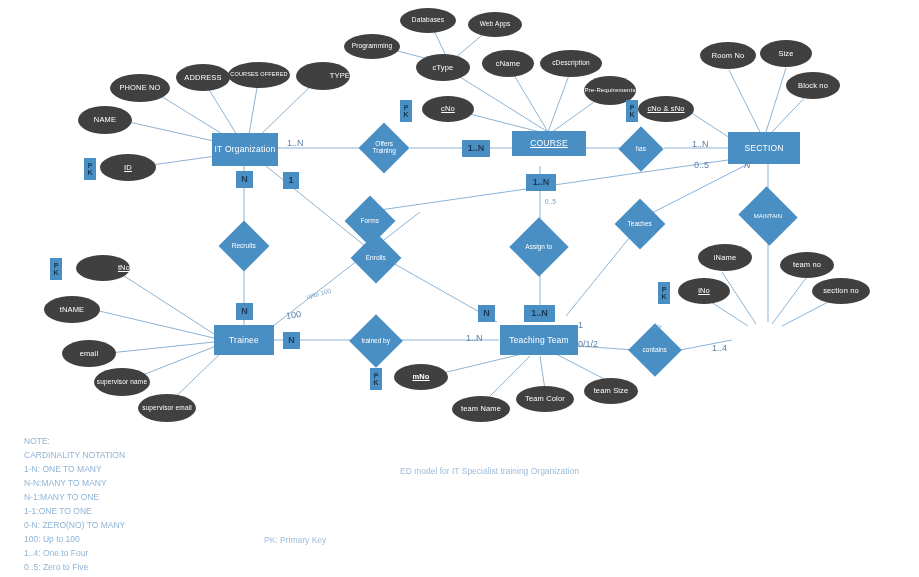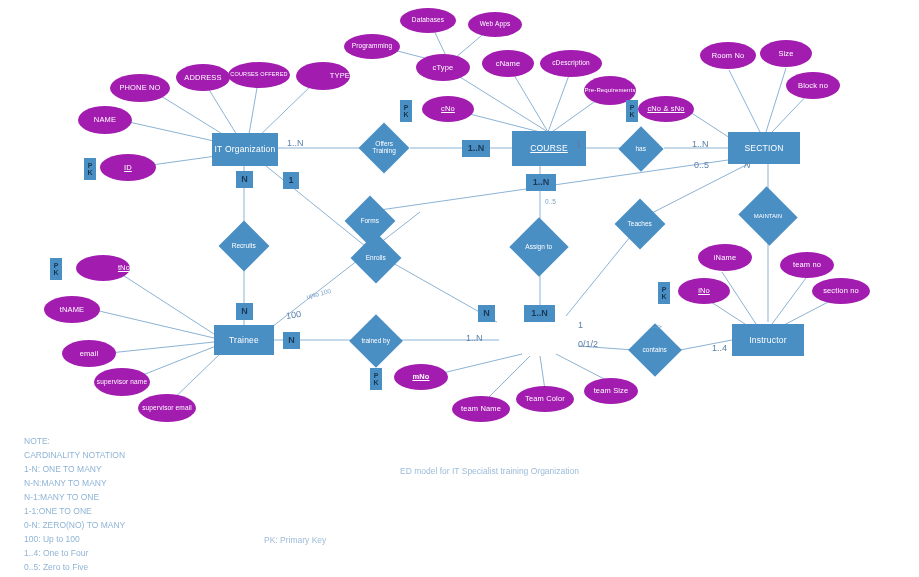--- a/index.html
+++ b/index.html
@@ -34,21 +34,21 @@
   }
   
   .entity {
     background: #4a8fc4;
     border: 1px solid #4a8fc4;
     font-size: 8.5px;
     letter-spacing: .2px;
   }
   
   .attr {
-    background: #a21caf;
+    background: #404040;
     border-radius: 50%;
     font-size: 7.5px;
     letter-spacing: .15px;
   }
   .attr.key span { text-decoration: underline; }
   
   .rel {
     background: #4a8fc4;
     transform: rotate(45deg);
     font-size: 6.5px;
@@ -201,21 +201,21 @@
     <span>TYPE</span>
   </div>
   <div class="node attr key" style="left:100px; top:154px; width:56px; height:27px;">
     <span>ID</span>
   </div>
   <div class="node pk" style="left:84px; top:158px; width:12px; height:22px;">
     <span>P</span>
     <span>K</span>
   </div>
 
-  <div class="node entity" style="left:512px; top:131px; width:74px; height:35px;text-decoration:underline;">
+  <div class="node entity" style="left:512px; top:131px; width:74px; height:25px;text-decoration:underline;">
     <span>COURSE</span>
   </div>
 
   <div class="node attr" style="left:416px; top:54px; width:54px; height:27px;">
     <span>cType</span>
   </div>
   <div class="node attr" style="left:344px; top:34px; width:56px; height:25px; font-size:6.5px;">
     <span>Programming</span>
   </div>
   <div class="node attr" style="left:400px; top:8px; width:56px; height:25px; font-size:6.5px;">
@@ -279,41 +279,41 @@
   <div class="node attr" style="left:62px; top:340px; width:54px; height:27px;">
     <span>email</span>
   </div>
   <div class="node attr" style="left:94px; top:368px; width:56px; height:28px; font-size:6.5px;">
     <span>supervisor name</span>
   </div>
   <div class="node attr" style="left:138px; top:394px; width:58px; height:28px; font-size:6.5px;">
     <span>supervisor email</span>
   </div>
 
+  <div class="node entity" style="left:500px; top:325px; width:78px; height:30px;">
+    <span>Teaching Team</span>
+  </div>
 
   <div class="node attr key" style="left:394px; top:364px; width:54px; height:26px;font-weight:bold;">
     <span>mNo</span>
   </div>
   <div class="node pk" style="left:370px; top:368px; width:12px; height:22px;">
     <span>P</span>
     <span>K</span>
   </div>
   <div class="node attr" style="left:452px; top:396px; width:58px; height:26px;">
     <span>team Name</span>
   </div>
   <div class="node attr" style="left:516px; top:386px; width:58px; height:26px;">
     <span>Team Color</span>
   </div>
   <div class="node attr" style="left:584px; top:378px; width:54px; height:26px;">
     <span>team Size</span>
   </div>
 
-  <div class="node entity" style="left:732px; top:324px; width:72px; height:32px;">
-    <span>Instructor</span>
-  </div>
 
   <div class="node attr" style="left:698px; top:244px; width:54px; height:27px;">
     <span>iName</span>
   </div>
   <div class="node attr key" style="left:678px; top:278px; width:52px; height:26px;justify-content:center;">
     <span>iNo</span>
   </div>
   <div class="node pk" style="left:658px; top:282px; width:12px; height:22px;">
     <span>P</span>
     <span>K</span>

